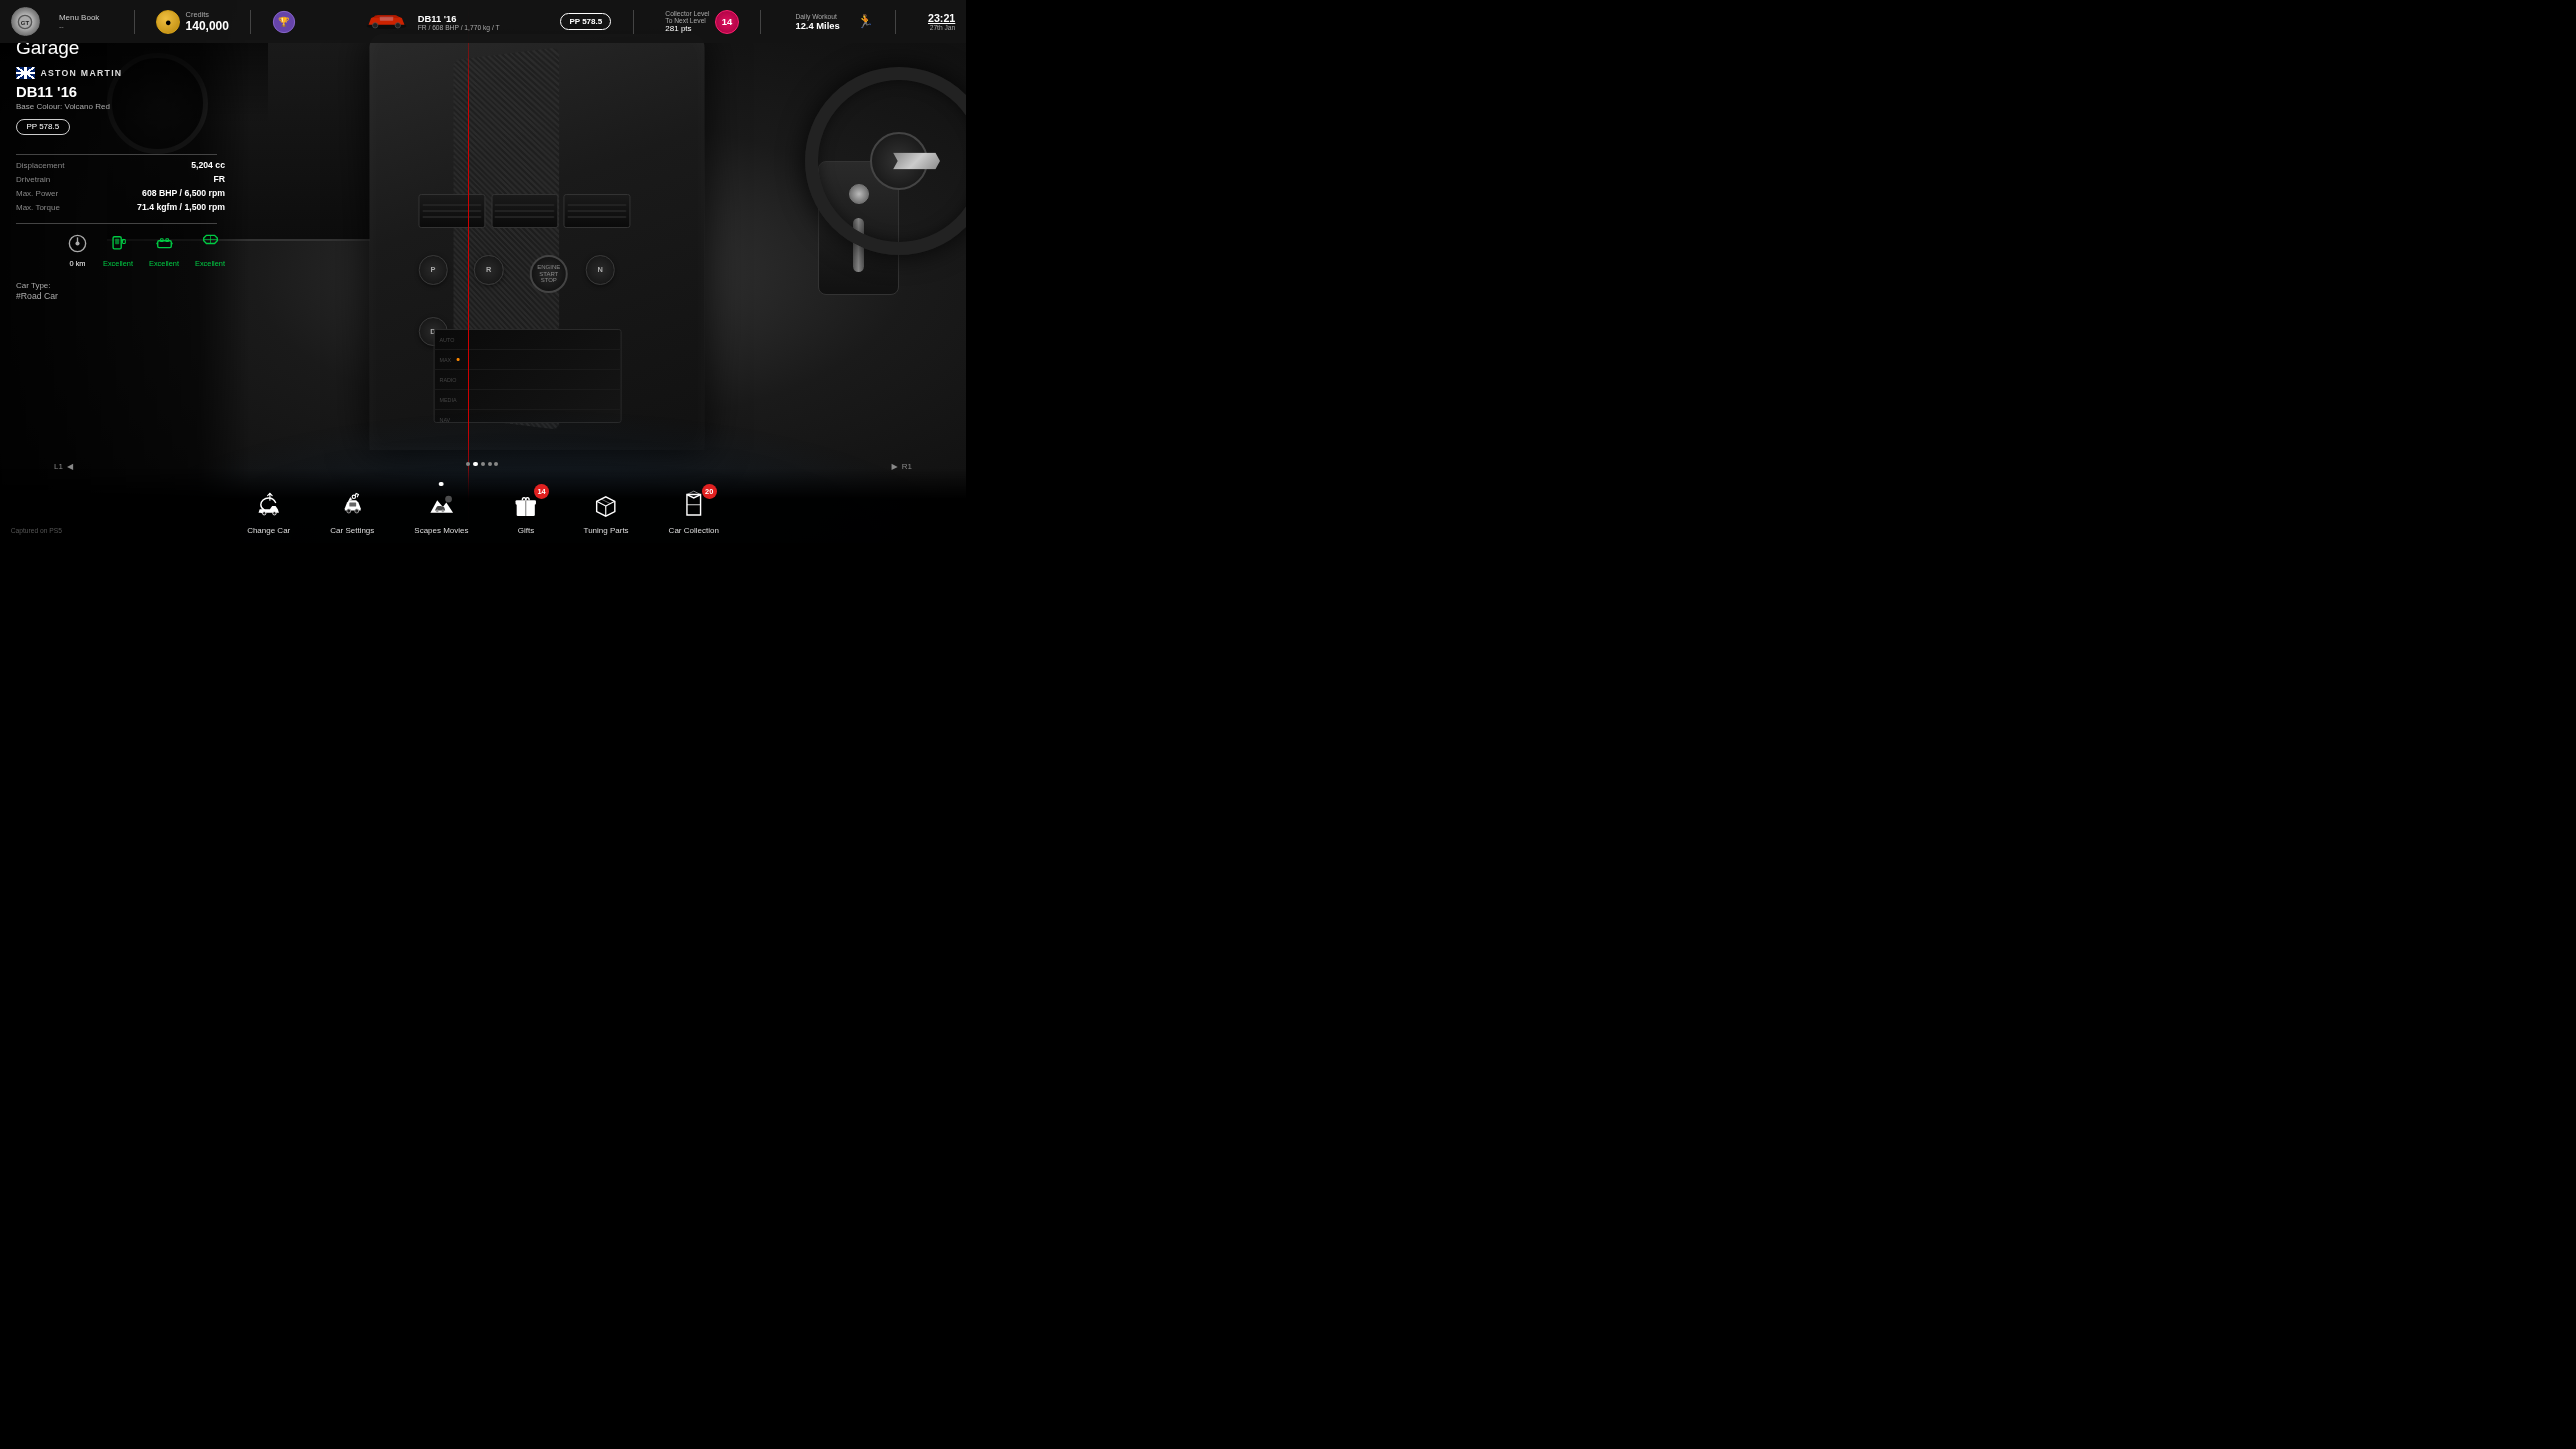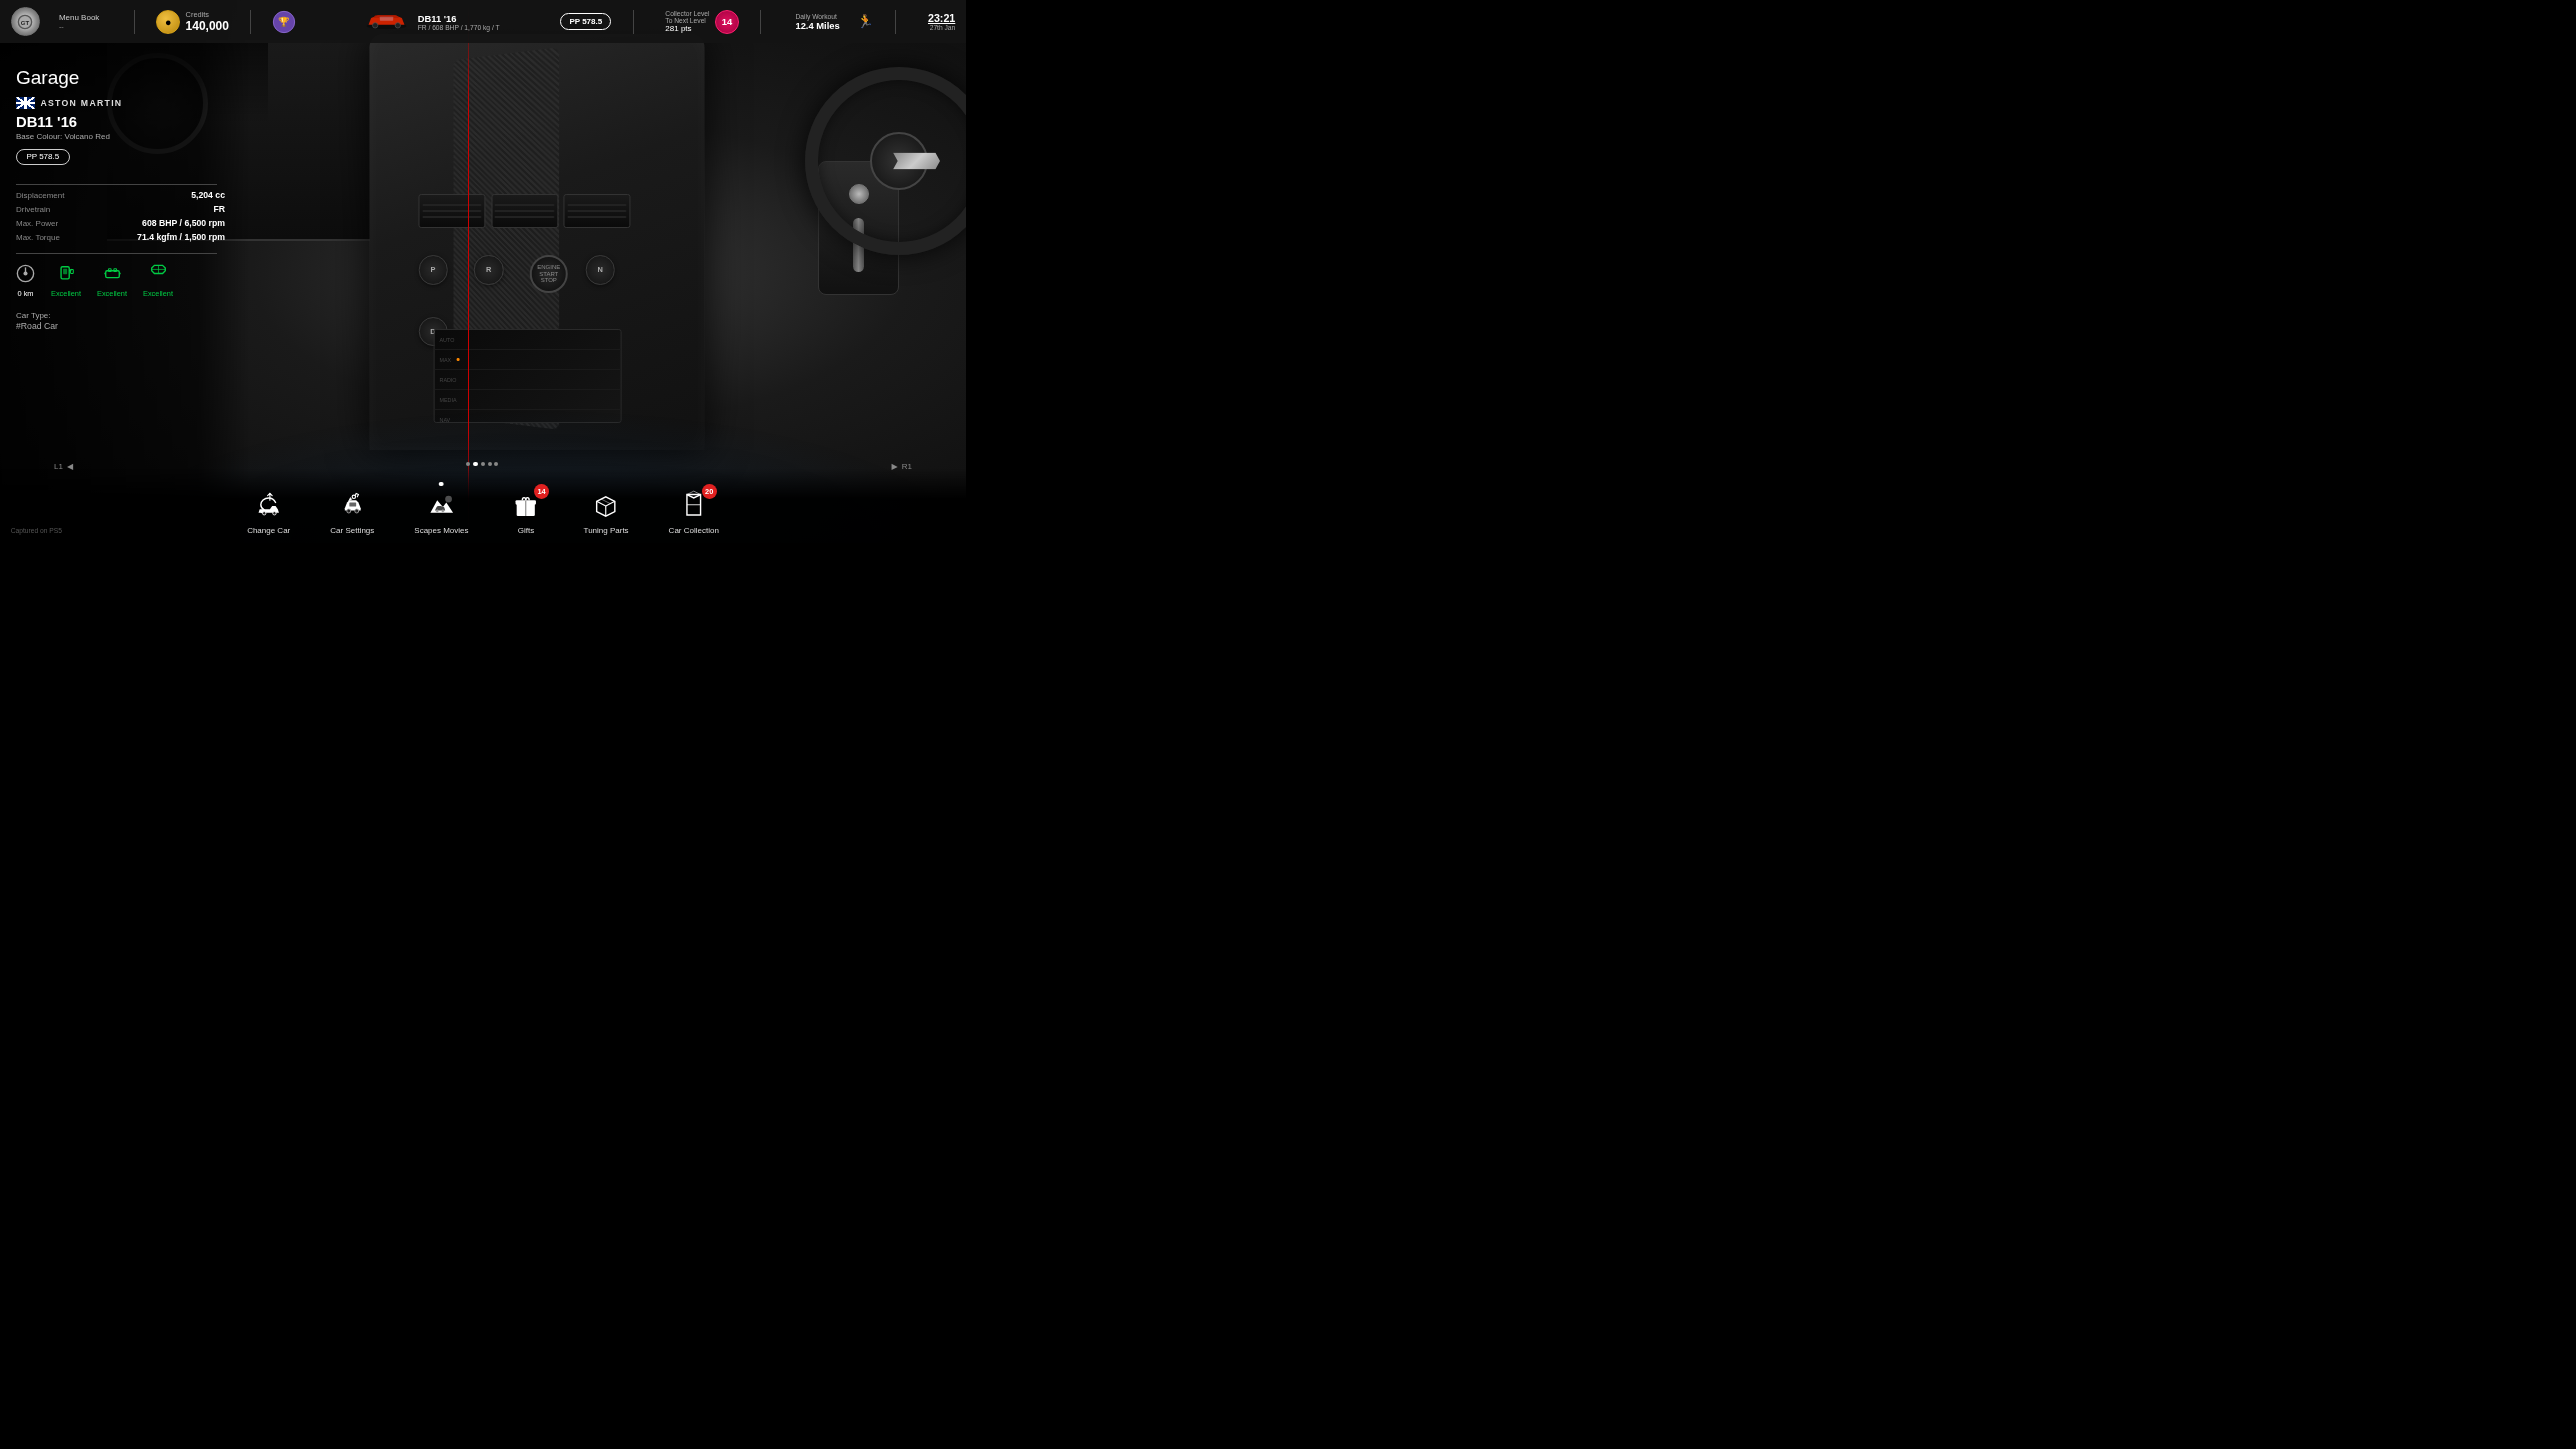--- a/index.html
+++ b/index.html
@@ -243,21 +243,21 @@
     }
 
     .time-date {
       color: #aaa;
       font-size: 6.7px;
     }
 
     
     .left-panel {
       position: absolute;
-      top: 59px;
+      top: 29px;
       left: 0;
       width: 241px;
       z-index: 15;
       padding: 8px 16px;
     }
 
     .garage-title {
       color: #fff;
       font-size: 19px;
       font-weight: 300;
@@ -363,20 +363,21 @@
       color: #fff;
       font-size: 8.7px;
       font-weight: bold;
     }
 
     .condition-row {
       display: flex;
       gap: 16px;
       margin-top: 10.7px;
       margin-bottom: 13.4px;
+      justify-content: flex-end;
     }
 
     .condition-item {
       display: flex;
       flex-direction: column;
       align-items: center;
       gap: 2.7px;
     }
 
     .condition-icon {

